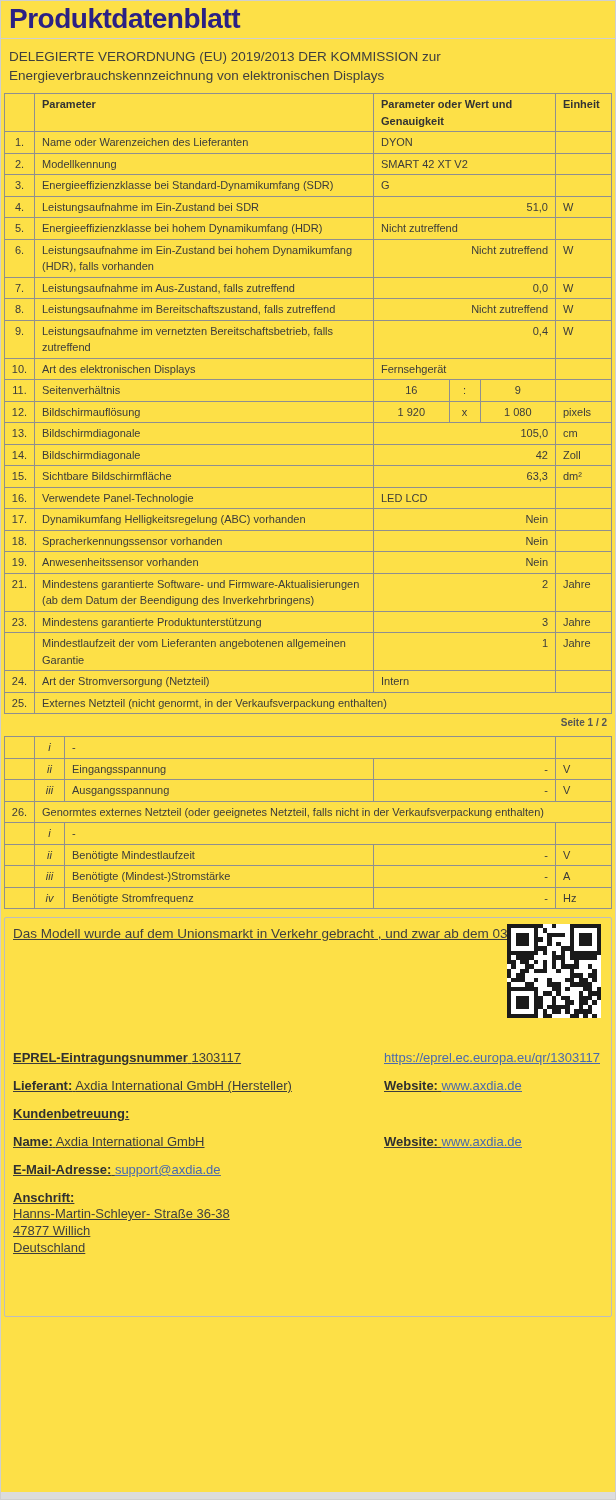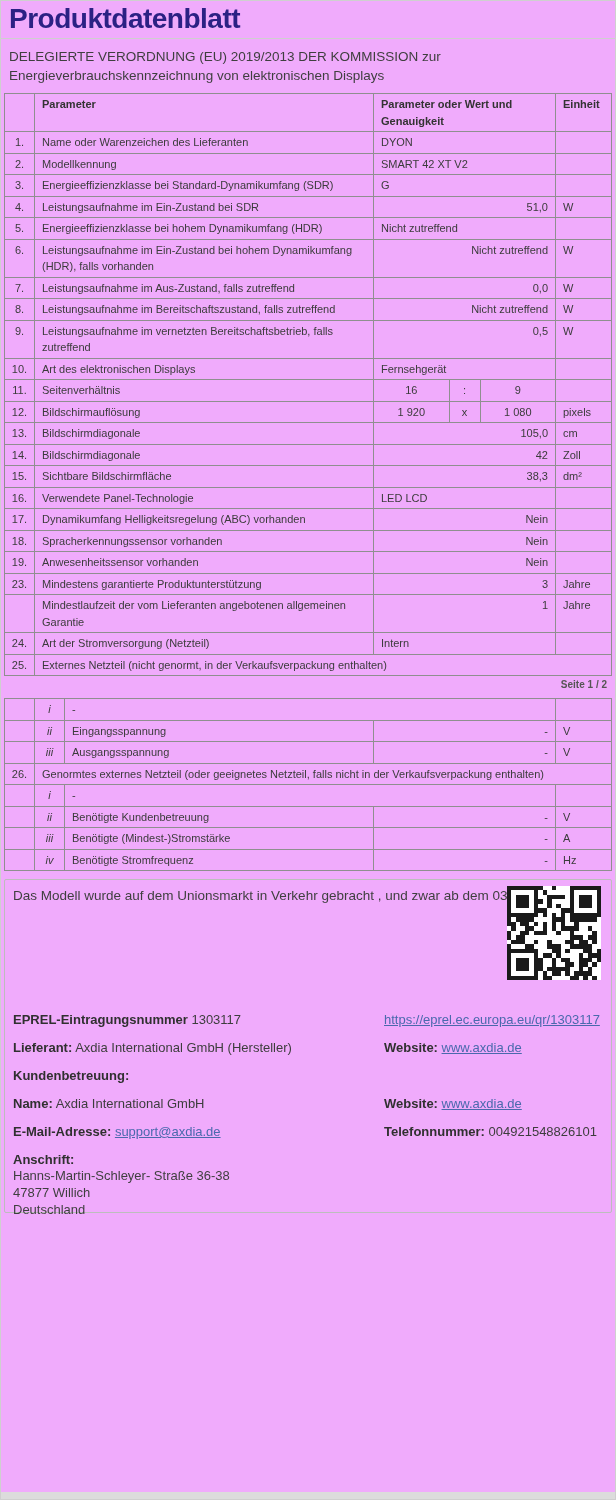--- a/index.html
+++ b/index.html
@@ -1,17 +1,17 @@
 <!DOCTYPE html>
 <html><head>
 <meta charset="utf-8">
 <style>
   html,body{margin:0;padding:0;background:#fff;}
   .page{width:616px;height:1500px;box-sizing:border-box;position:relative;overflow:hidden;
-        background:#f0abfc;border:1px solid #cfcfcf;font-family:"Liberation Sans",sans-serif;color:#3d3d3d;}
+        background:#fde047;border:1px solid #cfcfcf;font-family:"Liberation Sans",sans-serif;color:#3d3d3d;}
   .titlebar{border-bottom:1px solid #cfcfcf;padding:2px 8px 3px;}
   .title{margin:0;font-size:28px;font-weight:bold;color:#2b2184;letter-spacing:-0.5px;}
   .subtitle{padding:8px 8px 0;font-size:13.5px;line-height:19px;color:#3f3f3f;}
 
   table.params{border-collapse:collapse;table-layout:fixed;width:608px;margin:8px 3px 0;
         font-size:11px;line-height:16.5px;color:#3b3b3b;}
   .params th,.params td{border:1px solid #8f8f8f;padding:2px 7px;vertical-align:top;overflow:hidden;}
   .params th{text-align:left;font-weight:bold;color:#333;}
   td.c-num,th.c-num{text-align:center;padding:2px 2px;}
   td.c-roman{font-style:italic;text-align:center;padding:2px 2px;}
@@ -19,21 +19,21 @@
   .a-center{text-align:left;}
   .a-left{text-align:left;}
   td.splitcell{padding:0;}
   .split-wrap{display:flex;align-items:stretch;}
   .split-wrap .part{flex:1;text-align:center;padding:2px 0;}
   .split-wrap .part.mid{flex:0 0 30px;border-left:1px solid #8f8f8f;border-right:1px solid #8f8f8f;}
 
   .page-indicator{font-size:10px;color:#555;text-align:right;margin:3px 8px 1px 0;font-weight:bold;}
 
   .footer-box{margin:8px 3px 0;border:1px solid #bdbdbd;border-radius:2px;padding:8px 8px;
-        box-sizing:border-box;height:334px;position:relative;font-size:13px;}
+        box-sizing:border-box;height:400px;position:relative;font-size:13px;text-decoration:underline;}
   .market-row{position:relative;height:96px;margin-bottom:26px;}
   .market-text{display:block;white-space:nowrap;overflow:hidden;font-size:13.5px;color:#3f3f3f;}
   .qr{position:absolute;top:-2px;right:2px;width:94px;height:94px;}
   .f-row{display:flex;margin-bottom:9px;line-height:19px;}
   .f-left{flex:0 0 365px;padding-right:6px;}
   .f-right{flex:1;}
   .b{font-weight:bold;color:#303030;}
   .link{color:#4a69ad;text-decoration:underline;word-break:break-all;cursor:pointer;}
   .address{line-height:17px;margin-top:-4px;color:#3f3f3f;}
   .page-edge{position:absolute;left:0;right:0;bottom:0;height:7px;background:#dcdcdc;}
@@ -112,21 +112,21 @@
         </tr>
         <tr>
           <td class="c-num">8.</td>
           <td class="a-left">Leistungsaufnahme im Bereitschaftszustand, falls zutreffend</td>
           <td class="a-right">Nicht zutreffend</td>
           <td class="a-left">W</td>
         </tr>
         <tr>
           <td class="c-num">9.</td>
           <td class="a-left">Leistungsaufnahme im vernetzten Bereitschaftsbetrieb, falls zutreffend</td>
-          <td class="a-right">0,5</td>
+          <td class="a-right">0,4</td>
           <td class="a-left">W</td>
         </tr>
         <tr>
           <td class="c-num">10.</td>
           <td class="a-left">Art des elektronischen Displays</td>
           <td class="a-center">Fernsehgerät</td>
           <td class="a-left"></td>
         </tr>
         <tr>
           <td class="c-num">11.</td>
@@ -160,21 +160,21 @@
         </tr>
         <tr>
           <td class="c-num">14.</td>
           <td class="a-left">Bildschirmdiagonale</td>
           <td class="a-right">42</td>
           <td class="a-left">Zoll</td>
         </tr>
         <tr>
           <td class="c-num">15.</td>
           <td class="a-left">Sichtbare Bildschirmfläche</td>
-          <td class="a-right">38,3</td>
+          <td class="a-right">63,3</td>
           <td class="a-left">dm²</td>
         </tr>
         <tr>
           <td class="c-num">16.</td>
           <td class="a-left">Verwendete Panel-Technologie</td>
           <td class="a-center">LED LCD</td>
           <td class="a-left"></td>
         </tr>
         <tr>
           <td class="c-num">17.</td>
@@ -186,20 +186,26 @@
           <td class="c-num">18.</td>
           <td class="a-left">Spracherkennungssensor vorhanden</td>
           <td class="a-right">Nein</td>
           <td class="a-left"></td>
         </tr>
         <tr>
           <td class="c-num">19.</td>
           <td class="a-left">Anwesenheitssensor vorhanden</td>
           <td class="a-right">Nein</td>
           <td class="a-left"></td>
+        </tr>
+        <tr>
+          <td class="c-num">21.</td>
+          <td class="a-left">Mindestens garantierte Software- und Firmware-Aktualisierungen (ab dem Datum der Beendigung des Inverkehrbringens)</td>
+          <td class="a-right">2</td>
+          <td class="a-left">Jahre</td>
         </tr>
         <tr>
           <td class="c-num">23.</td>
           <td class="a-left">Mindestens garantierte Produktunterstützung</td>
           <td class="a-right">3</td>
           <td class="a-left">Jahre</td>
         </tr>
         <tr>
           <td class="c-num"></td>
           <td class="a-left">Mindestlaufzeit der vom Lieferanten angebotenen allgemeinen Garantie</td>
@@ -256,21 +262,21 @@
         </tr>
         <tr>
           <td class="c-num"></td>
           <td class="c-roman">i</td>
           <td class="a-left" colspan="2">-</td>
           <td></td>
         </tr>
         <tr>
           <td class="c-num"></td>
           <td class="c-roman">ii</td>
-          <td class="a-left">Benötigte Kundenbetreuung</td>
+          <td class="a-left">Benötigte Mindestlaufzeit</td>
           <td class="a-right">-</td>
           <td class="a-left">V</td>
         </tr>
         <tr>
           <td class="c-num"></td>
           <td class="c-roman">iii</td>
           <td class="a-left">Benötigte (Mindest-)Stromstärke</td>
           <td class="a-right">-</td>
           <td class="a-left">A</td>
         </tr>
@@ -566,24 +572,20 @@
         <span class="b">Website:</span>
         <a class="link" href="#" style="color: rgb(74, 105, 173);">www.axdia.de</a>
       </div>
     </div>
 
     <div class="f-row">
       <div class="f-left">
         <span class="b">E-Mail-Adresse:</span>
         <a class="link" href="#" style="color: rgb(74, 105, 173);">support@axdia.de</a>
       </div>
-      <div class="f-right">
-        <span class="b">Telefonnummer:</span>
-        <span>004921548826101</span>
-      </div>
     </div>
 
     <div class="f-row" style="margin-bottom:2px">
       <div class="f-left">
         <span class="b">Anschrift:</span>
       </div>
     </div>
     <div class="address">
       <div>Hanns-Martin-Schleyer- Straße 36-38</div>
       <div>47877 Willich</div>

